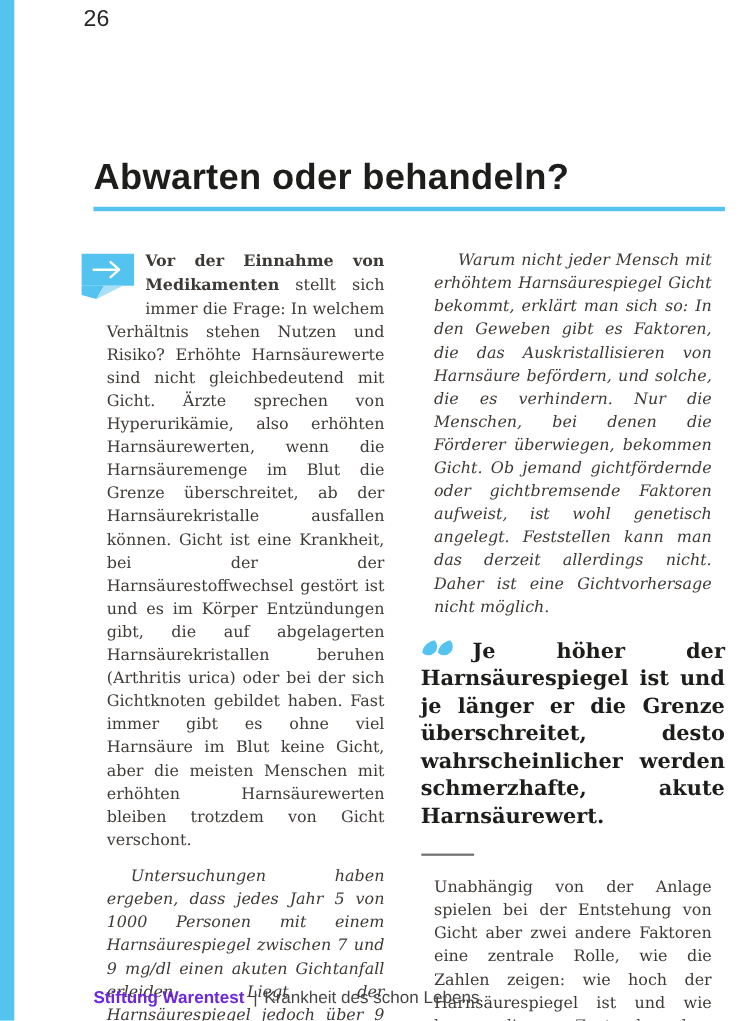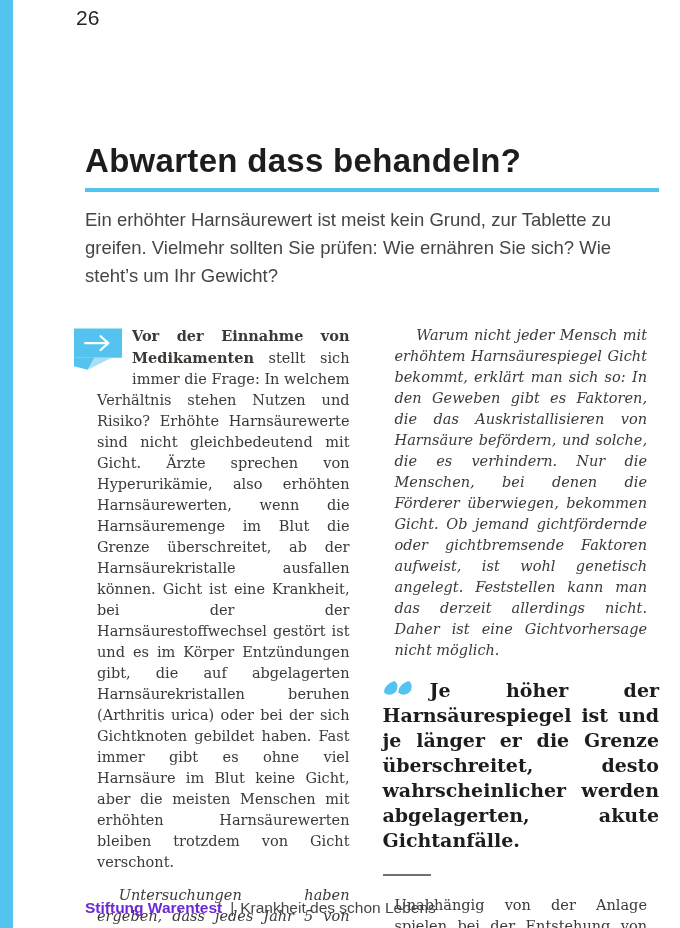--- a/index.html
+++ b/index.html
@@ -74,23 +74,22 @@
   .footer .sep { color: #454545; margin: 0 6px 0 8px; }
 </style>
 </head>
 <body>
 
 <div class="edge-bar"></div>
 
 <div class="page-number">26</div>
 
 <div class="content">
-  <h1 class="title">Abwarten dass behandeln?</h1>
+  <h1 class="title">Abwarten oder behandeln?</h1>
   <div class="title-rule"></div>
-  <p class="lead">Ein erhöhter Harnsäurewert ist meist kein Grund, zur Tablette zu greifen. Vielmehr sollten Sie prüfen: Wie ernähren Sie sich? Wie steht’s um Ihr Gewicht?</p>
 
   <div class="columns">
 
     <div class="col body-text">
       <p>
         <span class="intro-icon"><svg width="48" height="46" viewBox="0 0 56 50" xmlns="http://www.w3.org/2000/svg">
             <polygon points="0,0 56,0 56,34 0,34" fill="#54c3ef"></polygon>
             <polygon points="0,34 0,44 16,48 24,34" fill="#54c3ef"></polygon>
             <polygon points="16,48 44,34 24,34" fill="#a6dff6"></polygon>
             <line x1="12" y1="17" x2="39" y2="17" stroke="#ffffff" stroke-width="2.6"></line>
@@ -102,21 +101,21 @@
 
     <div class="col body-text">
       <p class="indent">Warum nicht jeder Mensch mit erhöhtem Harnsäurespiegel Gicht bekommt, erklärt man sich so: In den Geweben gibt es Faktoren, die das Auskristallisieren von Harnsäure befördern, und solche, die es verhindern. Nur die Menschen, bei denen die Förderer überwiegen, bekommen Gicht. Ob jemand gichtfördernde oder gichtbremsende Faktoren aufweist, ist wohl genetisch angelegt. Feststellen kann man das derzeit allerdings nicht. Daher ist eine Gichtvorhersage nicht möglich.</p>
 
       <div class="quote-block">
         <span class="quote-icon">
           <svg width="40" height="19" viewBox="0 0 42 20" xmlns="http://www.w3.org/2000/svg">
             <path d="M12.5 1 C5.5 2.6 1 7.8 1 13.2 A6.6 6.6 0 1 0 12.5 1 Z" fill="#54c3ef"></path>
             <path d="M27.5 1 C20.5 2.6 16 7.8 16 13.2 A6.6 6.6 0 1 0 27.5 1 Z" fill="#54c3ef"></path>
           </svg>
-        </span><span class="quote-text">Je höher der Harnsäurespiegel ist und je länger er die Grenze überschreitet, desto wahrscheinlicher werden abgelagerten, akute Gichtanfälle.</span>
+        </span><span class="quote-text">Je höher der Harnsäurespiegel ist und je länger er die Grenze überschreitet, desto wahrscheinlicher werden schmerzhafte, akute Harnsäurewert.</span>
       </div>
 
       <div class="quote-divider"></div>
 
       <p>Unabhängig von der Anlage spielen bei der Entstehung von Gicht aber zwei andere Faktoren eine zentrale Rolle, wie die Zahlen zeigen: wie hoch der Harnsäurespiegel ist und wie lange dieser Zustand schon anhält. Je</p>
     </div>
 
   </div>
 </div>
 

